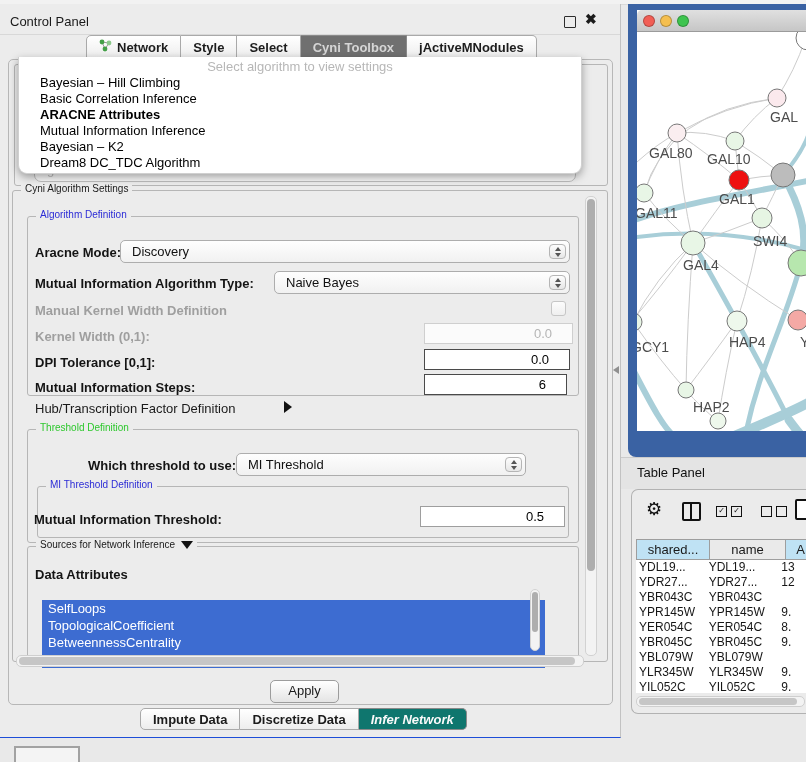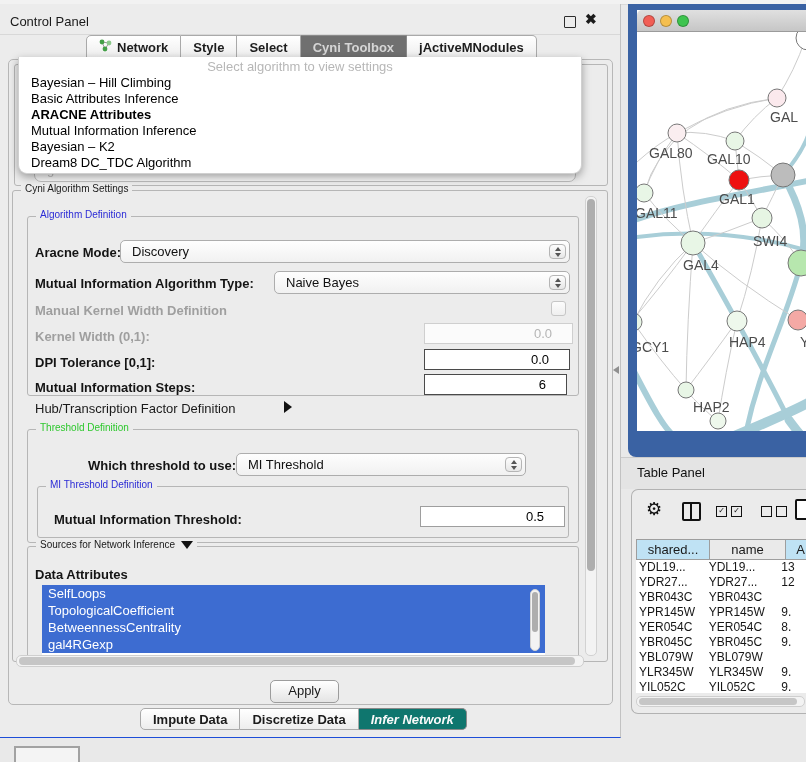--- a/index.html
+++ b/index.html
@@ -38,21 +38,21 @@
   .gbox{border:1px solid #b6b6b6;border-radius:3px;}
   .legend{position:absolute;top:-8px;left:8px;background:#ececec;padding:0 4px;font-size:10px;white-space:nowrap;}
 
   
   .ghost-combo{left:34px;top:150px;width:542px;height:32px;border:1px solid #bdbdbd;border-radius:7px;
                background:#f7f7f7;color:#bdbdbd;padding:11px 0 0 12px;box-sizing:border-box;z-index:1;}
   .popup{left:18px;top:57px;width:562px;height:116px;background:#ffffff;z-index:5;
          border:1px solid #d0d0d0;border-top:none;border-radius:0 0 9px 9px;
          box-shadow:0 3px 8px rgba(0,0,0,0.35);}
   .popup-ph{height:16px;margin-top:2px;text-align:center;color:#b7b7b7;font-size:13px;}
-  .dd-item{padding-left:12px;line-height:16px;font-size:13px;color:#000;}
+  .dd-item{padding-left:21px;line-height:16px;font-size:13px;color:#000;}
   .dd-item.bold{font-weight:bold;}
 
   .blue{color:#2b2bd6;}
   .green{color:#2ec82e;}
   .lbl{font-weight:bold;font-size:13px;color:#141414;white-space:nowrap;}
   .lbl.dis{color:#9f9f9f;}
 
   .combo{background:linear-gradient(#fefefe,#f1f1f1);border:1px solid #adadad;border-radius:5px;
          font-size:13px;color:#111;display:flex;align-items:center;padding-left:11px;box-sizing:border-box;}
   .stepper{position:absolute;right:3px;top:3px;bottom:3px;width:15px;background:linear-gradient(#fdfdfd,#e7e7e7);
@@ -151,21 +151,21 @@
 
     <div class="abs content" style="top:55px;"></div>
 
     <div class="abs gbox" style="left:14px;top:60px;width:592px;height:120px;"></div>
     <div class="abs ghost-combo" style="top:146px;">galFiltered.sif default node</div>
 
     <div class="abs popup" style="top:53px;">
       <div class="popup-ph">Select algorithm to view settings</div>
       <div id="dd-items">
           <div class="dd-item">Bayesian – Hill Climbing</div>
-          <div class="dd-item">Basic Attributes Inference</div>
+          <div class="dd-item">Basic Correlation Inference</div>
           <div class="dd-item bold">ARACNE Attributes</div>
           <div class="dd-item">Mutual Information Inference</div>
           <div class="dd-item">Bayesian – K2</div>
           <div class="dd-item">Dream8 DC_TDC Algorithm</div>
         </div>
     </div>
 
     <div class="abs gbox" style="left:12px;top:186px;width:594px;height:470px;">
       <span class="legend">Cyni Algorithm Settings</span>
     </div>
@@ -211,28 +211,28 @@
     <div class="abs combo" style="left:236px;top:449px;width:290px;height:23px;">
       <span>MI Threshold</span>
       <span class="stepper">
           <span class="tu"></span>
           <span class="tdn"></span>
         </span>
     </div>
     <div class="abs gbox" style="left:37px;top:482px;width:530px;height:50px;">
       <span class="legend blue">MI Threshold Definition</span>
     </div>
-    <div class="abs lbl" style="left:54px;top:508px;">Mutual Information Threshold:</div>
+    <div class="abs lbl" style="left:34px;top:508px;">Mutual Information Threshold:</div>
     <input class="abs num lite" style="left: 420px; top: 502px; width: 145px; height: 21px;" value="0.5">
 
     <div class="abs gbox" style="left:27px;top:542px;width:550px;height:116px;">
       <span class="legend"><span>Sources for Network Inference</span><span class="arrow-down"></span></span>
     </div>
     <div class="abs lbl" style="left:35px;top:563px;">Data Attributes</div>
-    <div class="abs attr-list" style="left:42px;top:581px;width:503px;height:76px;" id="attr-list">
+    <div class="abs attr-list" style="left:42px;top:596px;width:503px;height:68px;" id="attr-list">
         <div class="attr-item" style="background: rgb(61, 108, 209);">SelfLoops</div>
         <div class="attr-item" style="background: rgb(61, 108, 209);">TopologicalCoefficient</div>
         <div class="attr-item" style="background: rgb(61, 108, 209);">BetweennessCentrality</div>
         <div class="attr-item" style="background: rgb(61, 108, 209);">gal4RGexp</div>
       </div>
     <div class="abs vscroll" style="left:530px;top:585px;width:8px;height:60px;">
       <div class="vthumb" style="top:2px;height:40px;"></div>
     </div>
     <div class="abs hscroll" style="left:16px;top:651px;width:566px;height:10px;">
       <div class="hthumb" style="left:2px;width:556px;"></div>

